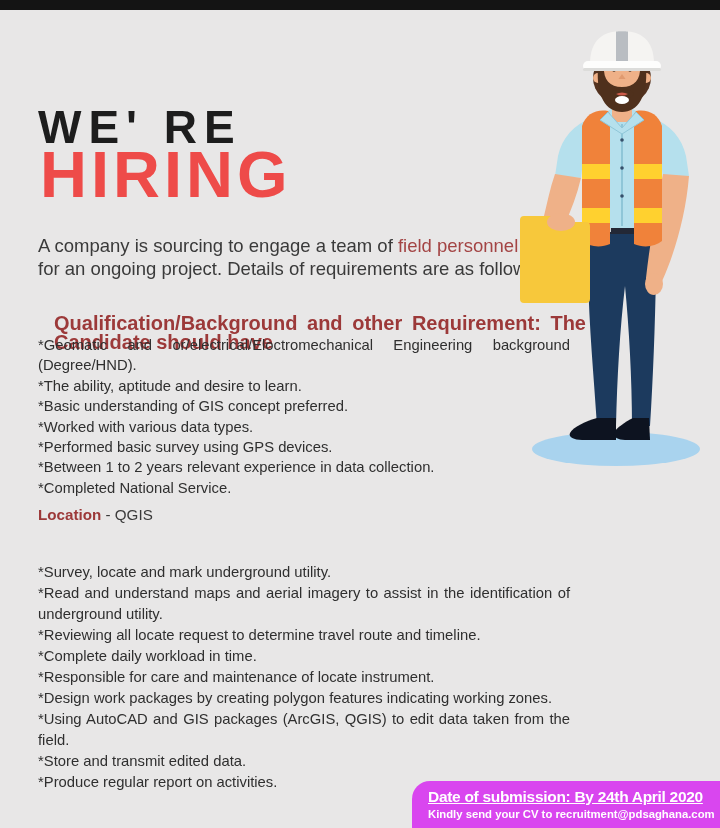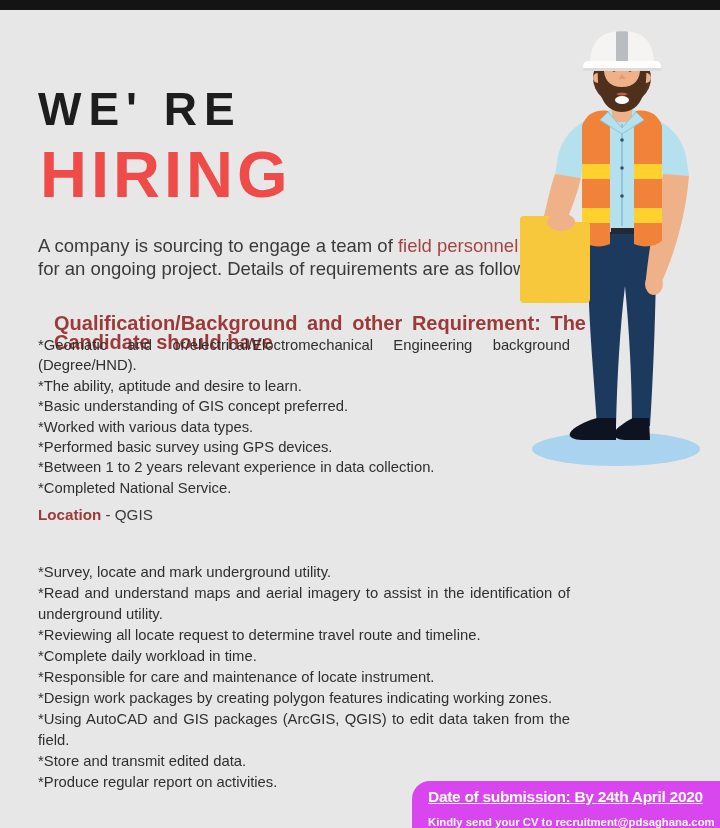--- a/index.html
+++ b/index.html
@@ -12,21 +12,21 @@
     width:720px;height:828px;
     background:#e8e7e7;
     overflow:hidden;
     color:#333;
   }
   .topbar{
     position:absolute;top:0;left:0;width:720px;height:10px;
     background:#141414;
   }
   .title1{
-    position:absolute;left:38px;top:86px;
+    position:absolute;left:38px;top:104px;
     font-size:46px;font-weight:800;letter-spacing:7px;
     color:#1d1d1d;margin:0;line-height:1;
   }
   .title2{
     position:absolute;left:36px;top:138px;
     font-size:65px;font-weight:800;letter-spacing:4px;
     color:#ee4b49;margin:4px;line-height:1;
   }
   .intro{
     position:absolute;left:38px;top:234px;width:545px;
@@ -60,21 +60,21 @@
     width:286px;height:40px;
     background:#d946ef;color:#fff;
     border-top-left-radius:18px;
     padding:7px 6px 0 16px;
   }
   .submission .date{
     font-size:15.5px;font-weight:bold;letter-spacing:-0.3px;
     text-decoration:underline;white-space:nowrap;
   }
   .submission .cv{
-    font-size:11.3px;font-weight:bold;margin-top:10px;white-space:nowrap;
+    font-size:11.3px;font-weight:bold;margin-top:2px;white-space:nowrap;
   }
 </style>
 </head>
 <body>
 
 <div class="poster">
 
   <div class="topbar"></div>
 
   <h1 class="title1">WE' RE</h1>

